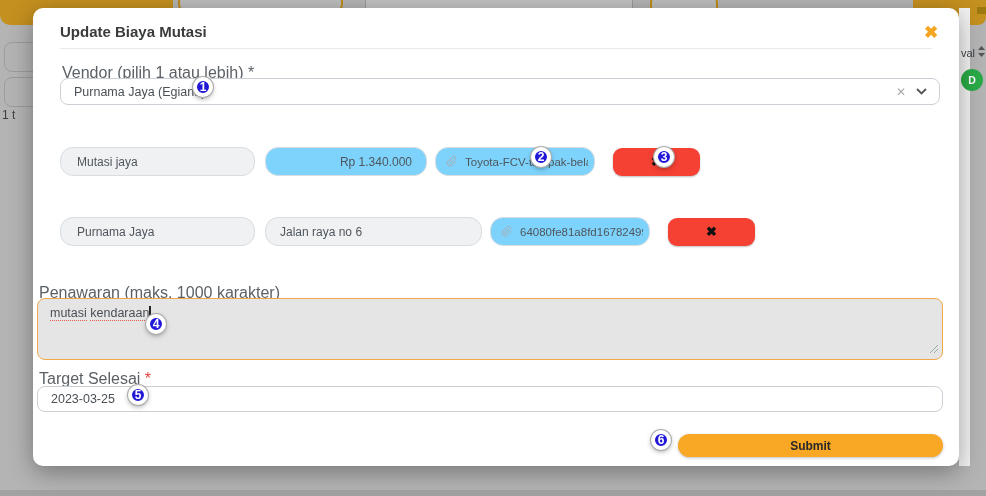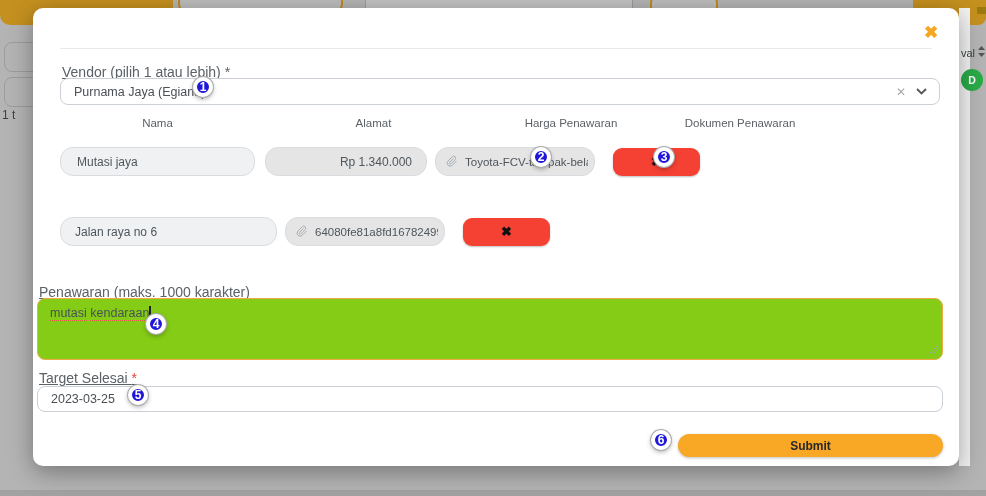--- a/index.html
+++ b/index.html
@@ -21,50 +21,50 @@
   .scroll-gutter { position:absolute; z-index:5; left:959px; top:8px; width:11px; height:458px; background:#f3f3f3; }
 
   
   .modal { position:absolute; z-index:10; left:33px; top:8px; width:926px; height:458px;
     background:#fff; border-radius:10px; box-shadow:0 6px 24px rgba(0,0,0,.35); }
   .modal-title { position:absolute; left:27px; top:15px; font-size:15px; font-weight:bold; color:#393b3d; }
   .close-btn { position:absolute; right:16px; top:13px; width:24px; height:24px; cursor:pointer;
     color:#f5a623; font-size:17px; font-weight:bold; text-align:center; line-height:24px; }
   .divider { position:absolute; left:27px; right:27px; top:40px; height:1px; background:#e8e9ec; }
 
-  .field-label { position:absolute; font-size:14px; color:#5b6166;text-decoration:underline; }
+  .field-label { position:absolute; font-size:16px; color:#5b6166; }
   .req { color:#e0453a; }
 
   .select-box { position:absolute; left:27px; top:70px; width:880px; height:27px;
     border:1px solid #cbd0d6; border-radius:8px; background:#fff; display:flex; align-items:center; }
   .select-value { font-size:12.5px; color:#4a5056; padding-left:13px; flex:1; }
   .select-clear { color:#a9a9a9; font-size:12px; padding:0 10px; cursor:pointer; }
   .select-caret { padding-right:12px; display:flex; align-items:center; cursor:pointer; }
 
   .thead, .trow { position:absolute; left:27px; display:flex; }
   .thead { top:109px; }
   .th { font-size:11.5px; color:#5b6166; text-align:center; }
   .th1 { width:195px; margin-right:10px; } .th2 { width:217px; margin-right:8px; }
   .th3 { width:162px; margin-right:8px; }  .th4 { width:160px; margin-right:18px; }
   .trow { height:29px; align-items:center; }
   .row1 { top:139px; } .row2 { top:209px; }
   .cell { height:29px; border-radius:13px; border:1px solid #d9dce0; font-size:12px; color:#4f565c;
-    display:flex; align-items:center; white-space:nowrap; overflow:hidden; background:#e5e5e5; }
+    display:flex; align-items:center; white-space:nowrap; overflow:hidden; background:#7dd3fc; }
   .cell input { border:none; outline:none; background:transparent; font:inherit; color:inherit; width:100%; }
   .c-gray { background:#eff1f3; }
   .c1 { width:195px; margin-right:10px; padding:0 16px; }
   .c2 { width:217px; margin-right:8px; padding:0 14px; }
   .c3 { width:162px; margin-right:8px; padding:0 14px; } .c3 input { text-align:right; }
   .c4 { width:160px; margin-right:18px; padding:0 6px 0 10px; font-size:11.5px; }
   .c4 .doc-name { margin-left:7px; overflow:hidden; white-space:nowrap; }
   .del-btn { width:87px; height:28px; background:#f44133; border:none; border-radius:9px;
     color:#111; font-weight:bold; font-size:13px; cursor:pointer; box-shadow:0 1px 2px rgba(0,0,0,.25); }
 
   .textarea-box { position:absolute; left:4px; top:290px; width:906px; height:62px;
-    border:1.3px solid #f0a848; border-radius:8px; background:#84cc16; padding:7px 12px; font-size:12.5px; color:#4a5056; }
+    border:1.3px solid #f0a848; border-radius:8px; background:#e5e5e5; padding:7px 12px; font-size:12.5px; color:#4a5056; }
   .misspell { border-bottom:1.5px dotted #e4574f; }
   .caret-bar { display:inline-block; width:1.5px; height:13px; background:#222; vertical-align:-2px; }
   .resize-handle { position:absolute; right:3px; bottom:2px; }
 
   .date-input { position:absolute; left:4px; top:378px; width:906px; height:26px;
     border:1px solid #cbd0d6; border-radius:8px; background:#fff; padding:0 13px; font-size:12.5px; color:#4a5056; outline:none; }
 
   .submit-btn { position:absolute; left:645px; top:426px; width:265px; height:23px;
     background:#f9a826; border:none; border-radius:12px; font-size:12px; font-weight:bold; color:#26282a;
     cursor:pointer; box-shadow:0 1px 3px rgba(0,0,0,.25); }
@@ -95,58 +95,56 @@
     <span>val</span>
     <span><svg width="7" height="11" viewBox="0 0 7 11">
           <path d="M3.5 0L7 4H0z" fill="#555"></path>
           <path d="M3.5 11L0 7h7z" fill="#555"></path>
         </svg></span>
   </div>
   <div class="status-dot" style="left:961px;top:69px;">D</div>
   <div class="bg-el bg-dark-band"></div>
 
   <div class="modal">
+    <div class="modal-title">Update Biaya Mutasi</div>
     <div class="close-btn"><span>✖</span></div>
     <div class="divider"></div>
 
     <div class="field-label" style="left:29px;top:56px;">Vendor (pilih 1 atau lebih) *</div>
     <div class="select-box">
       <span class="select-value">Purnama Jaya (Egiana)</span>
       <span class="select-clear">✕</span>
       <span class="select-caret">
           <svg width="11" height="7" viewBox="0 0 11 7">
             <path d="M1 1l4.5 4.5L10 1" stroke="#555" stroke-width="1.8" fill="none"></path>
           </svg>
         </span>
     </div>
 
-    <div class="thead">
-      <div class="th th1">Nama</div>
-      <div class="th th2">Alamat</div>
-      <div class="th th3">Harga Penawaran</div>
-      <div class="th th4">Dokumen Penawaran</div>
-    </div>
 
     <div class="trow row1">
       <div class="cell c-gray c1">
           <input readonly="" value="Mutasi jaya" style="">
         </div>
       <div class="cell c3">
           <input value="Rp 1.340.000" style="">
         </div>
       <div class="cell c4">
         <span><svg width="12" height="12" viewBox="0 0 24 24">
               <path d="M21 12l-8.5 8.5a6 6 0 0 1-8.5-8.5L12.5 3.5a4 4 0 0 1 5.7 5.7L9.7 17.7a2 2 0 0 1-2.8-2.8L15 7" fill="none" stroke="#a7adb3" stroke-width="2"></path>
             </svg></span>
         <span class="doc-name">Toyota-FCV-tampak-belakang</span>
       </div>
       <button class="del-btn"><span>✖</span></button>
     </div>
 
     <div class="trow row2">
+      <div class="cell c-gray c1">
+          <input readonly="" value="Purnama Jaya" style="">
+        </div>
       <div class="cell c-gray c2">
           <input readonly="" value="Jalan raya no 6" style="">
         </div>
       <div class="cell c4">
         <span><svg width="12" height="12" viewBox="0 0 24 24">
               <path d="M21 12l-8.5 8.5a6 6 0 0 1-8.5-8.5L12.5 3.5a4 4 0 0 1 5.7 5.7L9.7 17.7a2 2 0 0 1-2.8-2.8L15 7" fill="none" stroke="#a7adb3" stroke-width="2"></path>
             </svg></span>
         <span class="doc-name">64080fe81a8fd1678249960.d</span>
       </div>
       <button class="del-btn"><span>✖</span></button>

